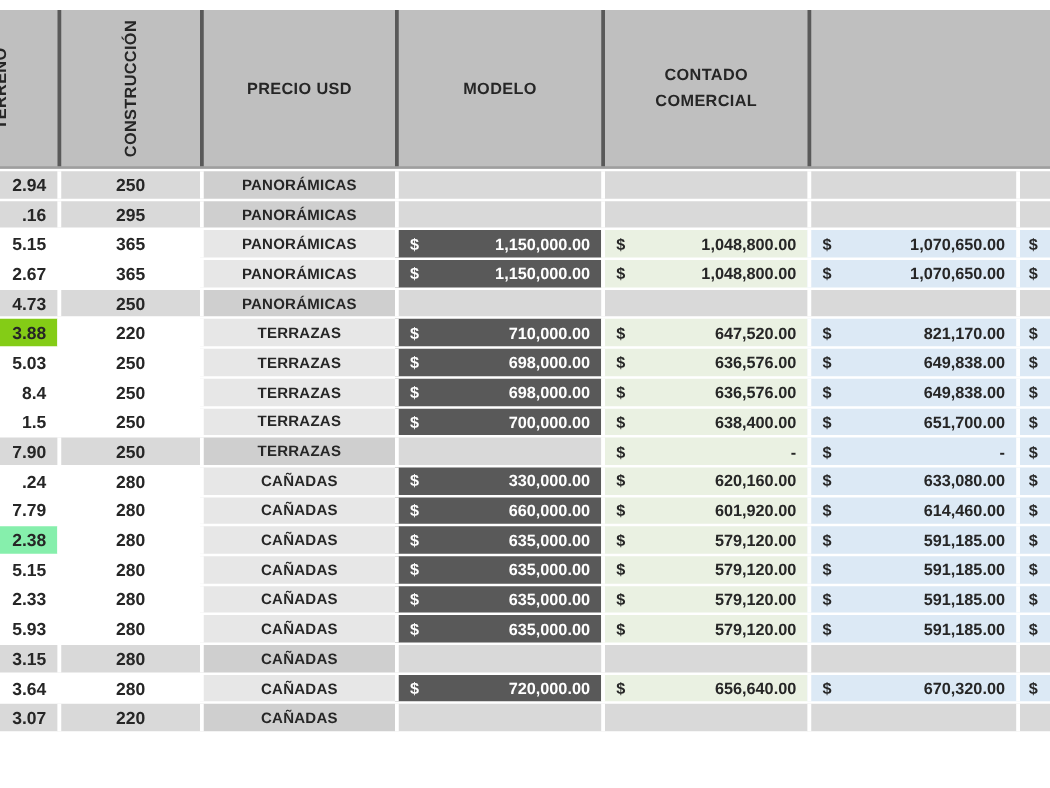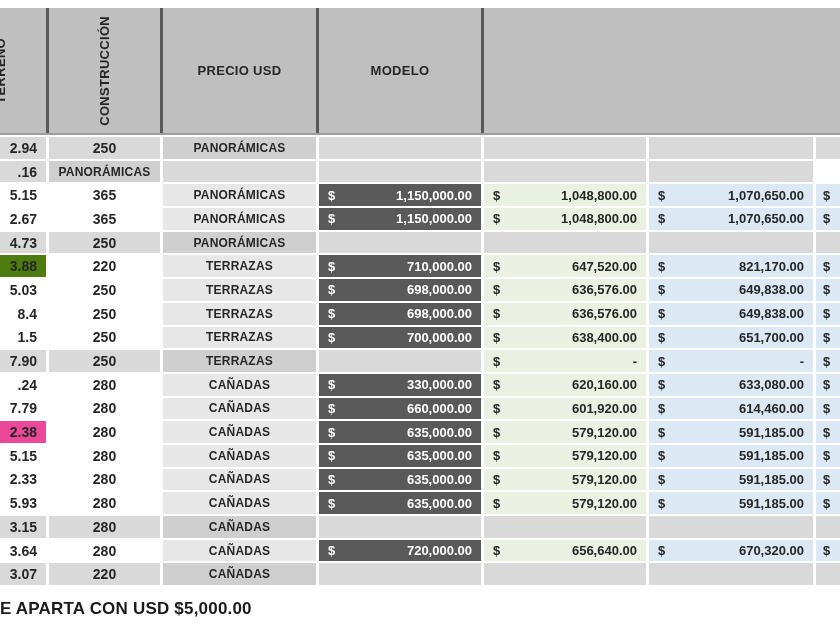--- a/index.html
+++ b/index.html
@@ -69,35 +69,39 @@
     </div>
     <div class="hcell">
       <span class="vtext">CONSTRUCCIÓN</span>
     </div>
     <div class="hcell">
       <span>PRECIO USD</span>
     </div>
     <div class="hcell">
       <span>MODELO</span>
     </div>
+    <div class="hcell">
+      <span class="wrap2">CONTADO COMERCIAL</span>
+    </div>
     <div class="hcell"></div>
   </div>
 
   <div class="rows" id="rows">
       <div class="row">
         <div class="cell c-ter" style="background: rgb(217, 217, 217);">2.94</div>
         <div class="cell c-con" style="background: rgb(217, 217, 217);">250</div>
         <div class="cell c-mod" style="background: rgb(207, 207, 207);">PANORÁMICAS</div>
         <div class="cell " style="background: rgb(217, 217, 217);"></div>
         <div class="cell " style="background: rgb(217, 217, 217);"></div>
         <div class="cell " style="background: rgb(217, 217, 217);"></div>
         <div class="cell c-x" style="background: rgb(217, 217, 217);"></div>
       </div>
       <div class="row">
         <div class="cell c-ter" style="background: rgb(217, 217, 217);">.16</div>
+        <div class="cell c-con" style="background: rgb(217, 217, 217);">295</div>
         <div class="cell c-mod" style="background: rgb(207, 207, 207);">PANORÁMICAS</div>
         <div class="cell " style="background: rgb(217, 217, 217);"></div>
         <div class="cell " style="background: rgb(217, 217, 217);"></div>
         <div class="cell " style="background: rgb(217, 217, 217);"></div>
         <div class="cell c-x" style="background: rgb(217, 217, 217);"></div>
       </div>
       <div class="row">
         <div class="cell c-ter" style="background: rgb(255, 255, 255);">5.15</div>
         <div class="cell c-con" style="background: rgb(255, 255, 255);">365</div>
         <div class="cell c-mod" style="background: rgb(231, 231, 231);">PANORÁMICAS</div>
@@ -136,21 +140,21 @@
       <div class="row">
         <div class="cell c-ter" style="background: rgb(217, 217, 217);">4.73</div>
         <div class="cell c-con" style="background: rgb(217, 217, 217);">250</div>
         <div class="cell c-mod" style="background: rgb(207, 207, 207);">PANORÁMICAS</div>
         <div class="cell " style="background: rgb(217, 217, 217);"></div>
         <div class="cell " style="background: rgb(217, 217, 217);"></div>
         <div class="cell " style="background: rgb(217, 217, 217);"></div>
         <div class="cell c-x" style="background: rgb(217, 217, 217);"></div>
       </div>
       <div class="row">
-        <div class="cell c-ter" style="background: #4d7c0f;">3.88</div>
+        <div class="cell c-ter" style="background: #84cc16;">3.88</div>
         <div class="cell c-con" style="background: rgb(255, 255, 255);">220</div>
         <div class="cell c-mod" style="background: rgb(231, 231, 231);">TERRAZAS</div>
         <div class="cell money" style="background: rgb(89, 89, 89); color: rgb(255, 255, 255);">
           <span class="cur">$</span>
           <span class="val">710,000.00</span>
         </div>
         <div class="cell money" style="background: rgb(234, 241, 226);">
           <span class="cur">$</span>
           <span class="val">647,520.00</span>
         </div>
@@ -259,21 +263,21 @@
           <span class="cur">$</span>
           <span class="val">601,920.00</span>
         </div>
         <div class="cell money" style="background: rgb(220, 233, 245);">
           <span class="cur">$</span>
           <span class="val">614,460.00</span>
         </div>
         <div class="cell c-x" style="background: rgb(220, 233, 245);">$</div>
       </div>
       <div class="row">
-        <div class="cell c-ter" style="background: #ec4899;">2.38</div>
+        <div class="cell c-ter" style="background: #86efac;">2.38</div>
         <div class="cell c-con" style="background: rgb(255, 255, 255);">280</div>
         <div class="cell c-mod" style="background: rgb(231, 231, 231);">CAÑADAS</div>
         <div class="cell money" style="background: rgb(89, 89, 89); color: rgb(255, 255, 255);">
           <span class="cur">$</span>
           <span class="val">635,000.00</span>
         </div>
         <div class="cell money" style="background: rgb(234, 241, 226);">
           <span class="cur">$</span>
           <span class="val">579,120.00</span>
         </div>
@@ -368,14 +372,13 @@
         <div class="cell c-ter" style="background: rgb(217, 217, 217);">3.07</div>
         <div class="cell c-con" style="background: rgb(217, 217, 217);">220</div>
         <div class="cell c-mod" style="background: rgb(207, 207, 207);">CAÑADAS</div>
         <div class="cell " style="background: rgb(217, 217, 217);"></div>
         <div class="cell " style="background: rgb(217, 217, 217);"></div>
         <div class="cell " style="background: rgb(217, 217, 217);"></div>
         <div class="cell c-x" style="background: rgb(217, 217, 217);"></div>
       </div>
     </div>
 
-  <div class="note">E APARTA CON USD $5,000.00</div>
 </div>
 
 </body></html>

